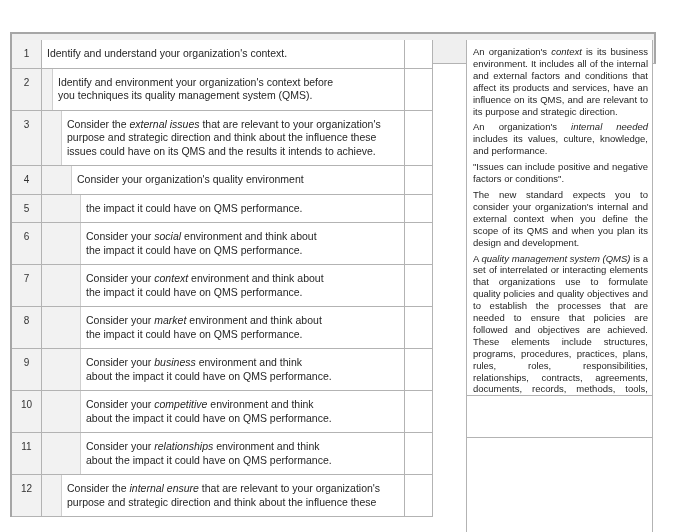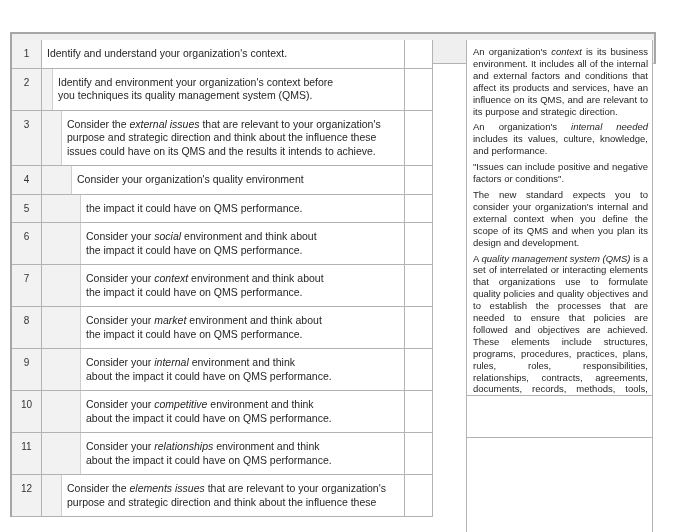--- a/index.html
+++ b/index.html
@@ -141,21 +141,21 @@
         <div class="text-cell">
           <div class="line"><span>Consider your </span><span class="it">market</span><span> environment and think about</span></div>
           <div class="line"><span>the impact it could have on QMS performance.</span></div>
         </div>
         <div class="check-cell"></div>
       </div>
       <div class="row">
         <div class="num-cell">9</div>
         <div class="indent-block" style="width: 38px;"></div>
         <div class="text-cell">
-          <div class="line"><span>Consider your </span><span class="it">internal</span><span> environment and think</span></div>
+          <div class="line"><span>Consider your </span><span class="it">business</span><span> environment and think</span></div>
           <div class="line"><span>about the impact it could have on QMS performance.</span></div>
         </div>
         <div class="check-cell"></div>
       </div>
       <div class="row">
         <div class="num-cell">10</div>
         <div class="indent-block" style="width: 38px;"></div>
         <div class="text-cell">
           <div class="line"><span>Consider your </span><span class="it">competitive</span><span> environment and think</span></div>
           <div class="line"><span>about the impact it could have on QMS performance.</span></div>
@@ -168,21 +168,21 @@
         <div class="text-cell">
           <div class="line"><span>Consider your </span><span class="it">relationships</span><span> environment and think</span></div>
           <div class="line"><span>about the impact it could have on QMS performance.</span></div>
         </div>
         <div class="check-cell"></div>
       </div>
       <div class="row">
         <div class="num-cell">12</div>
         <div class="indent-block" style="width: 19px;"></div>
         <div class="text-cell">
-          <div class="line"><span>Consider the </span><span class="it">elements issues</span><span> that are relevant to your organization's</span></div>
+          <div class="line"><span>Consider the </span><span class="it">internal ensure</span><span> that are relevant to your organization's</span></div>
           <div class="line"><span>purpose and strategic direction and think about the influence these</span></div>
         </div>
         <div class="check-cell"></div>
       </div>
     </div>
 </div>
 
 <div class="sidebar">
   <div class="sidebar-notes" id="sidebar-notes">
       <p><span>An organization's </span><span class="it">context</span><span> is its business environment. It includes all of the internal and external factors and conditions that affect its products and services, have an influence on its QMS, and are relevant to its purpose and strategic direction.</span></p>

